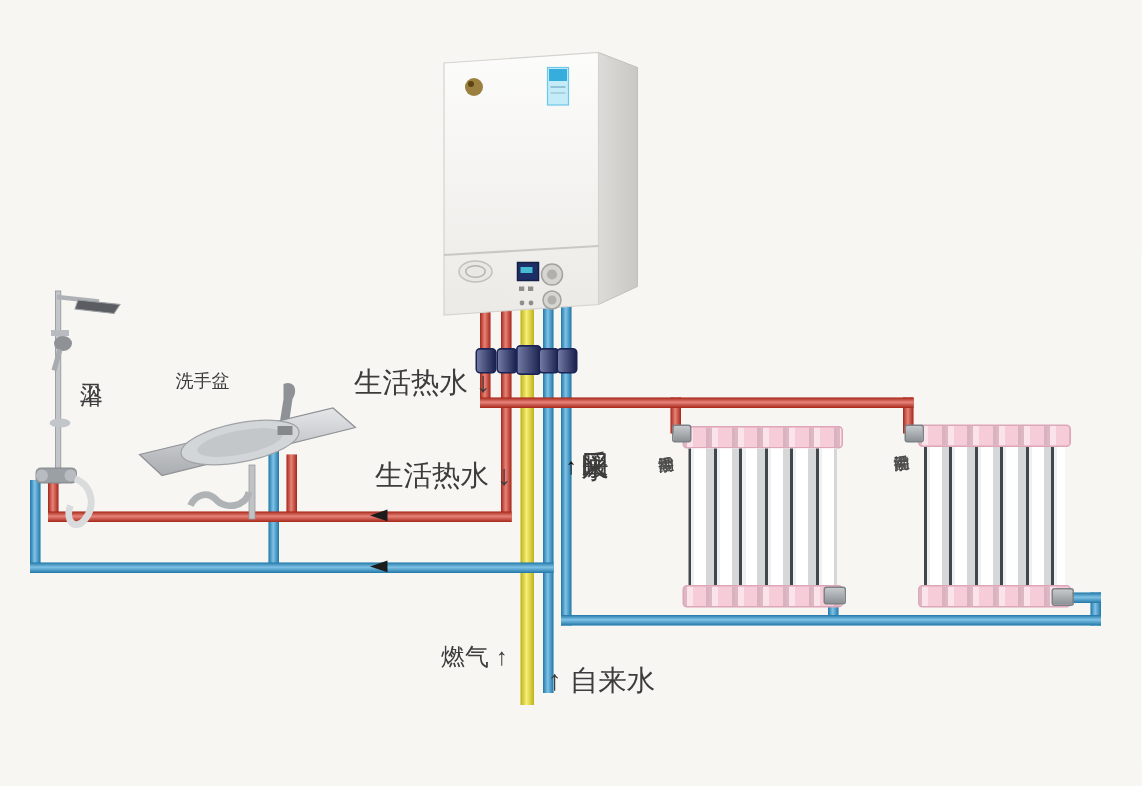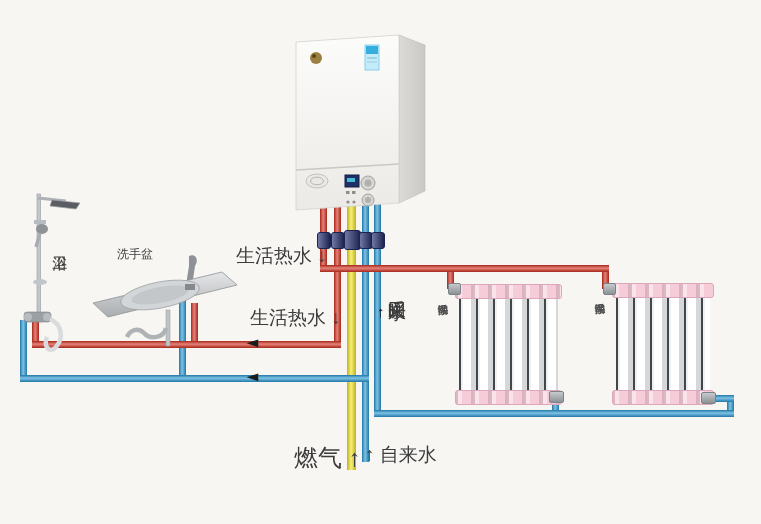--- a/index.html
+++ b/index.html
@@ -147,21 +147,21 @@
     <path d="M 78 88 C 76 98, 62 100, 56 93 C 50 87, 42 90, 39 97" stroke="#b0b3b6" stroke-width="4.5" fill="none"></path>
   </svg>
 
 
   <div class="lbl" style="left:236px;top:246px;font-size:19px">生活热水 ↓</div>
 
   <div class="lbl" style="left:250px;top:308px;font-size:19px">生活热水 ↓</div>
 
   <div class="lbl vtext" style="left:387px;top:286px;font-size:18px;height:84px;letter-spacing:1px">采暖回水</div>
 
-  <div class="lbl" style="left:294px;top:445px;font-size:24px">燃气 ↑</div>
+  <div class="lbl" style="left:294px;top:431px;font-size:16px">燃气 ↑</div>
 
   <div class="lbl" style="left:365px;top:445px;font-size:19px">↑ 自来水</div>
 
   <div class="lbl vtext" style="left:439px;top:296px;font-size:10.5px;height:62px;color:#4c4c4c;transform:rotate(-5deg)">手动温控阀</div>
 
   <div class="lbl vtext" style="left:596px;top:295px;font-size:10.5px;height:62px;color:#4c4c4c;transform:rotate(-5deg)">手动温控阀</div>
 
   <div class="lbl vtext" style="left:52px;top:244px;font-size:15px;height:40px">卫浴</div>
 
   <div class="lbl" style="left:117px;top:248px;font-size:12px">洗手盆</div>

